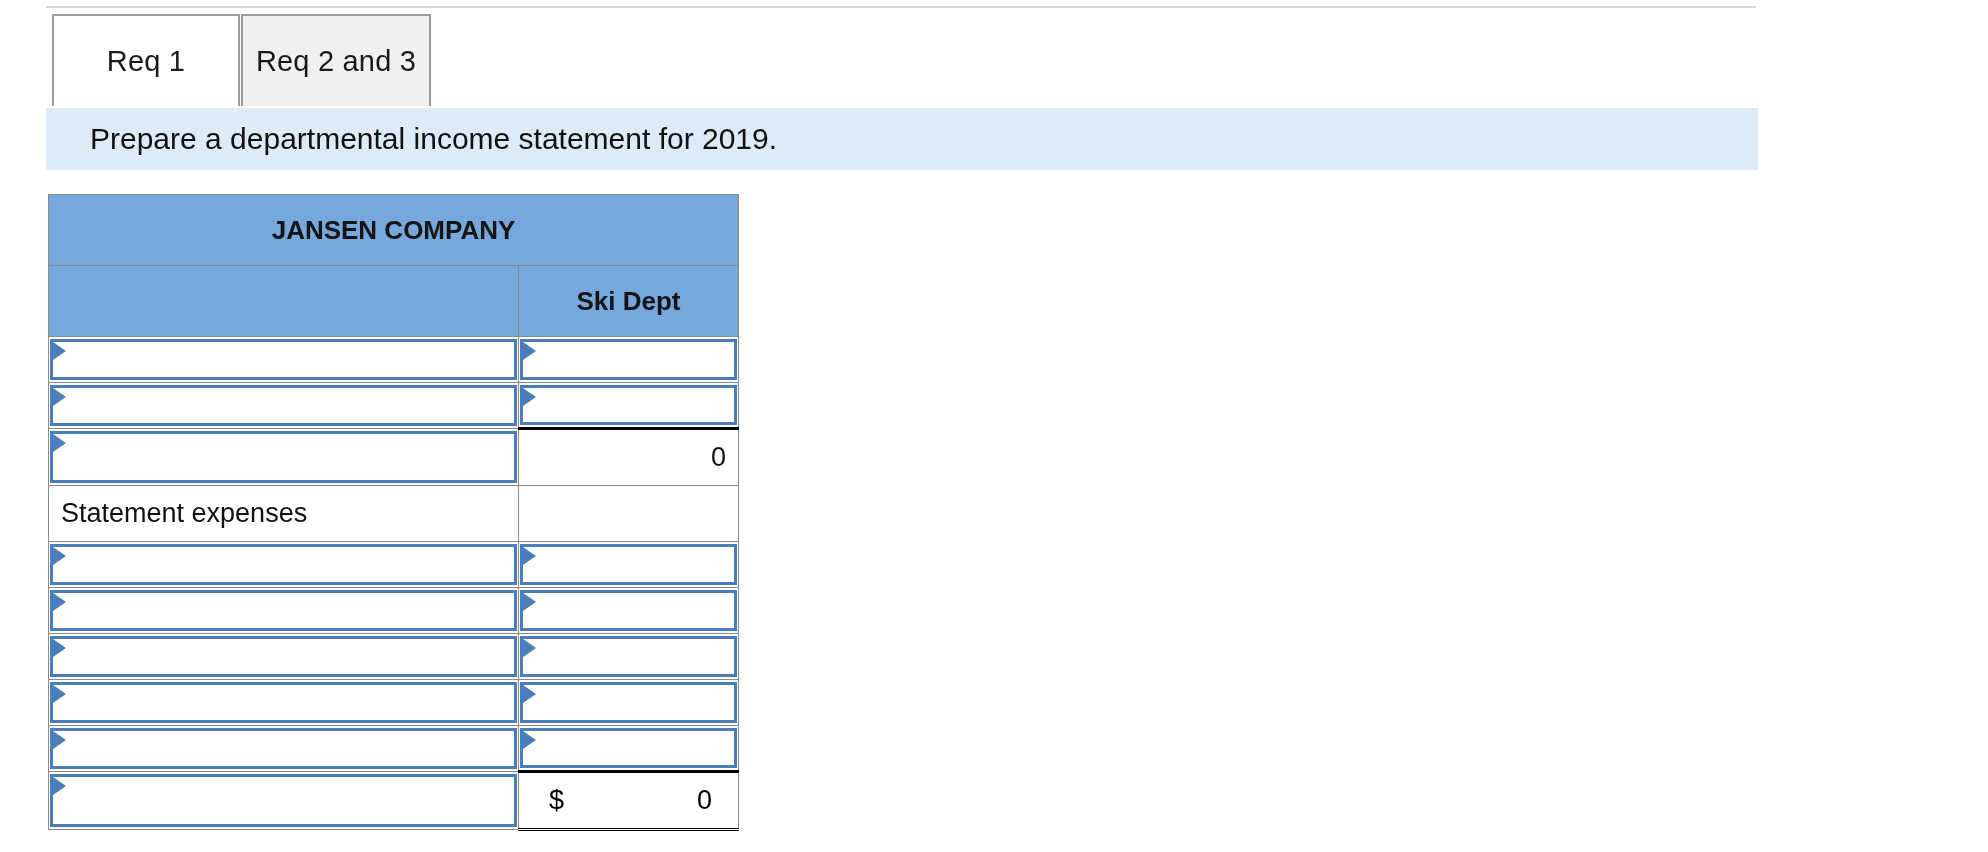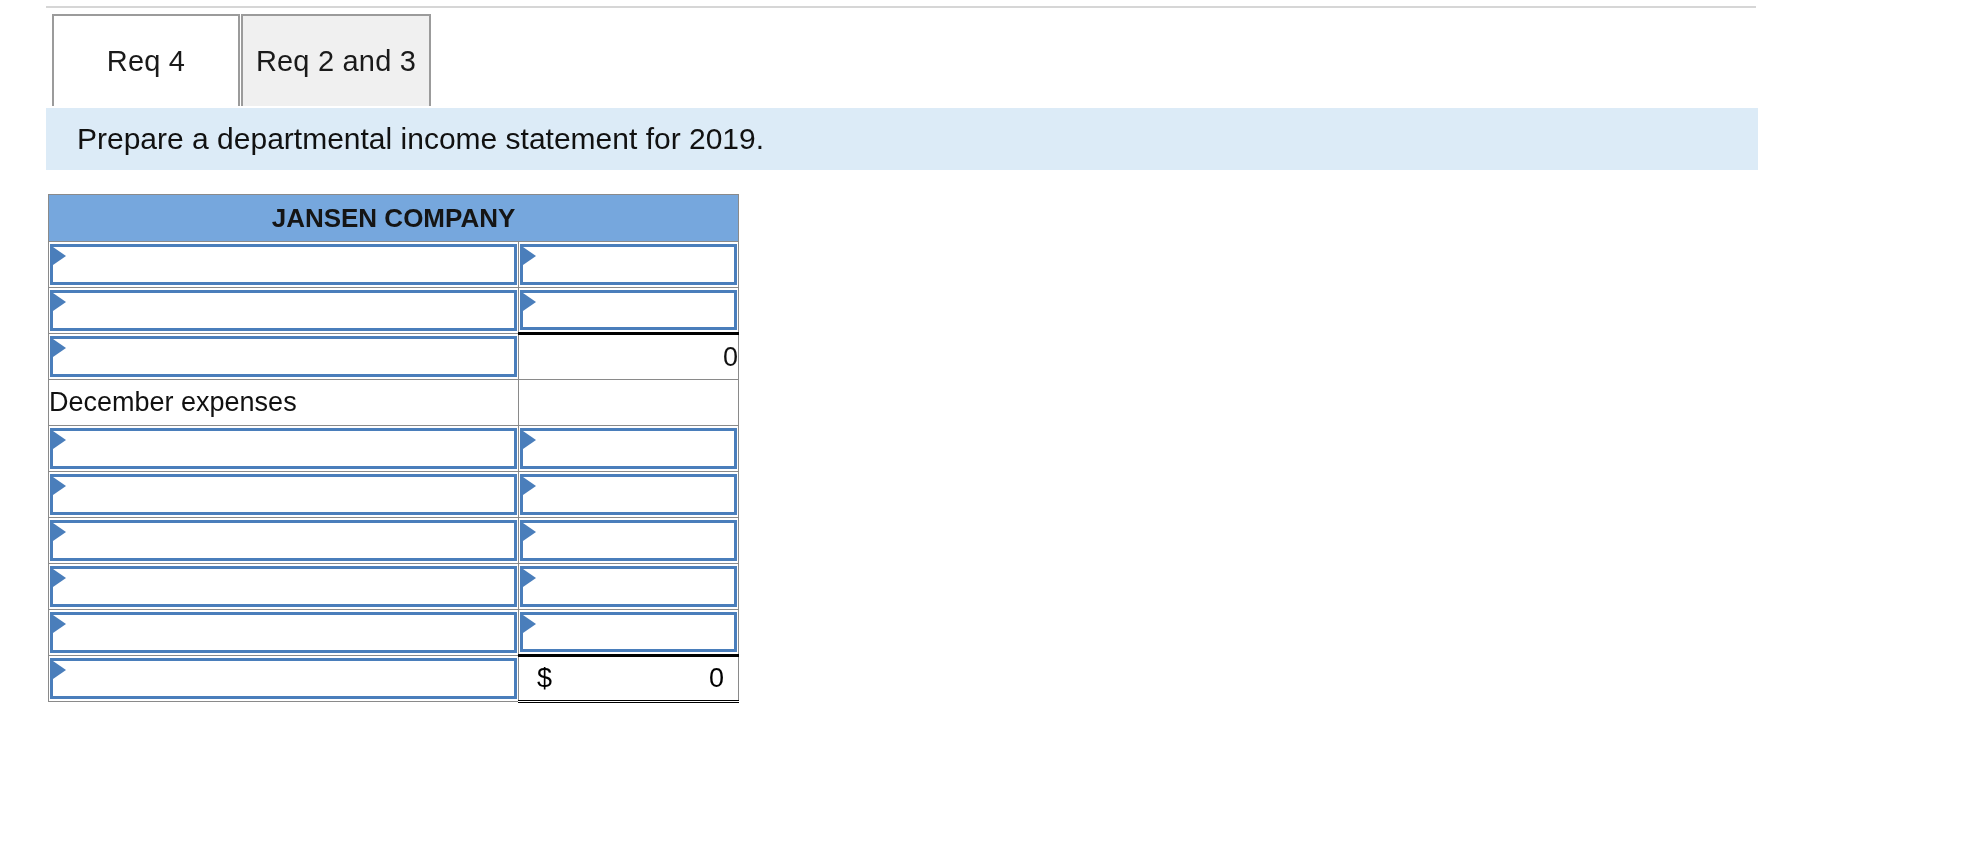--- a/index.html
+++ b/index.html
@@ -64,39 +64,39 @@
   .banner {
     position: absolute;
     left: 46px;
     top: 108px;
     width: 1712px;
     height: 62px;
     background: #dcebf7;
     display: flex;
     align-items: center;
     box-sizing: border-box;
-    padding-left: 31px;
+    padding-left: 44px;
   }
   .banner-text {
     font-size: 30px;
     color: #111111;
     white-space: nowrap;
   }
 
   
   .stmt {
     position: absolute;
     left: 48px;
     top: 194px;
     width: 690px;
     border-collapse: collapse;
     table-layout: fixed;
   }
   .stmt td {
-    padding: 0;
+    padding: 12px;
     vertical-align: middle;
   }
   .col-label { width: 470px; }
   .col-value { width: 220px; }
 
   
   .hdr-row td {
     background: #76a7dd;
     border: 1px solid #8a8a8a;
     text-align: center;
@@ -178,41 +178,45 @@
     border-bottom: 3px double #000000;
   }
 </style>
 </head>
 <body>
 
 <div class="top-rule"></div>
 
 <div class="tabstrip">
   <div class="tab active tab-req1">
-    <span>Req 4</span>
+    <span>Req 1</span>
   </div>
   <div class="tab inactive tab-req23">
     <span>Req 2 and 3</span>
   </div>
 </div>
 
 <div class="banner">
   <span class="banner-text">Prepare a departmental income statement for 2019.</span>
 </div>
 
 <table class="stmt">
   <colgroup>
     <col class="col-label">
     <col class="col-value">
   </colgroup>
   <tbody>
     <tr class="hdr-row">
       <td colspan="2">JANSEN COMPANY</td>
     </tr>
 
+    <tr class="colhdr">
+      <td></td>
+      <td>Ski Dept</td>
+    </tr>
 
     <tr>
       <td class="cell">
         <div class="dd">
           <span class="dd-caret"></span>
         </div>
       </td>
       <td class="cell">
         <div class="dd">
           <span class="dd-caret"></span>
@@ -236,21 +240,21 @@
     <tr>
       <td class="cell">
         <div class="dd">
           <span class="dd-caret"></span>
         </div>
       </td>
       <td class="cell num subtotal">0</td>
     </tr>
 
     <tr>
-      <td class="cell text-cell">December expenses</td>
+      <td class="cell text-cell">Statement expenses</td>
       <td class="cell"></td>
     </tr>
 
     <tr>
       <td class="cell">
         <div class="dd">
           <span class="dd-caret"></span>
         </div>
       </td>
       <td class="cell">

